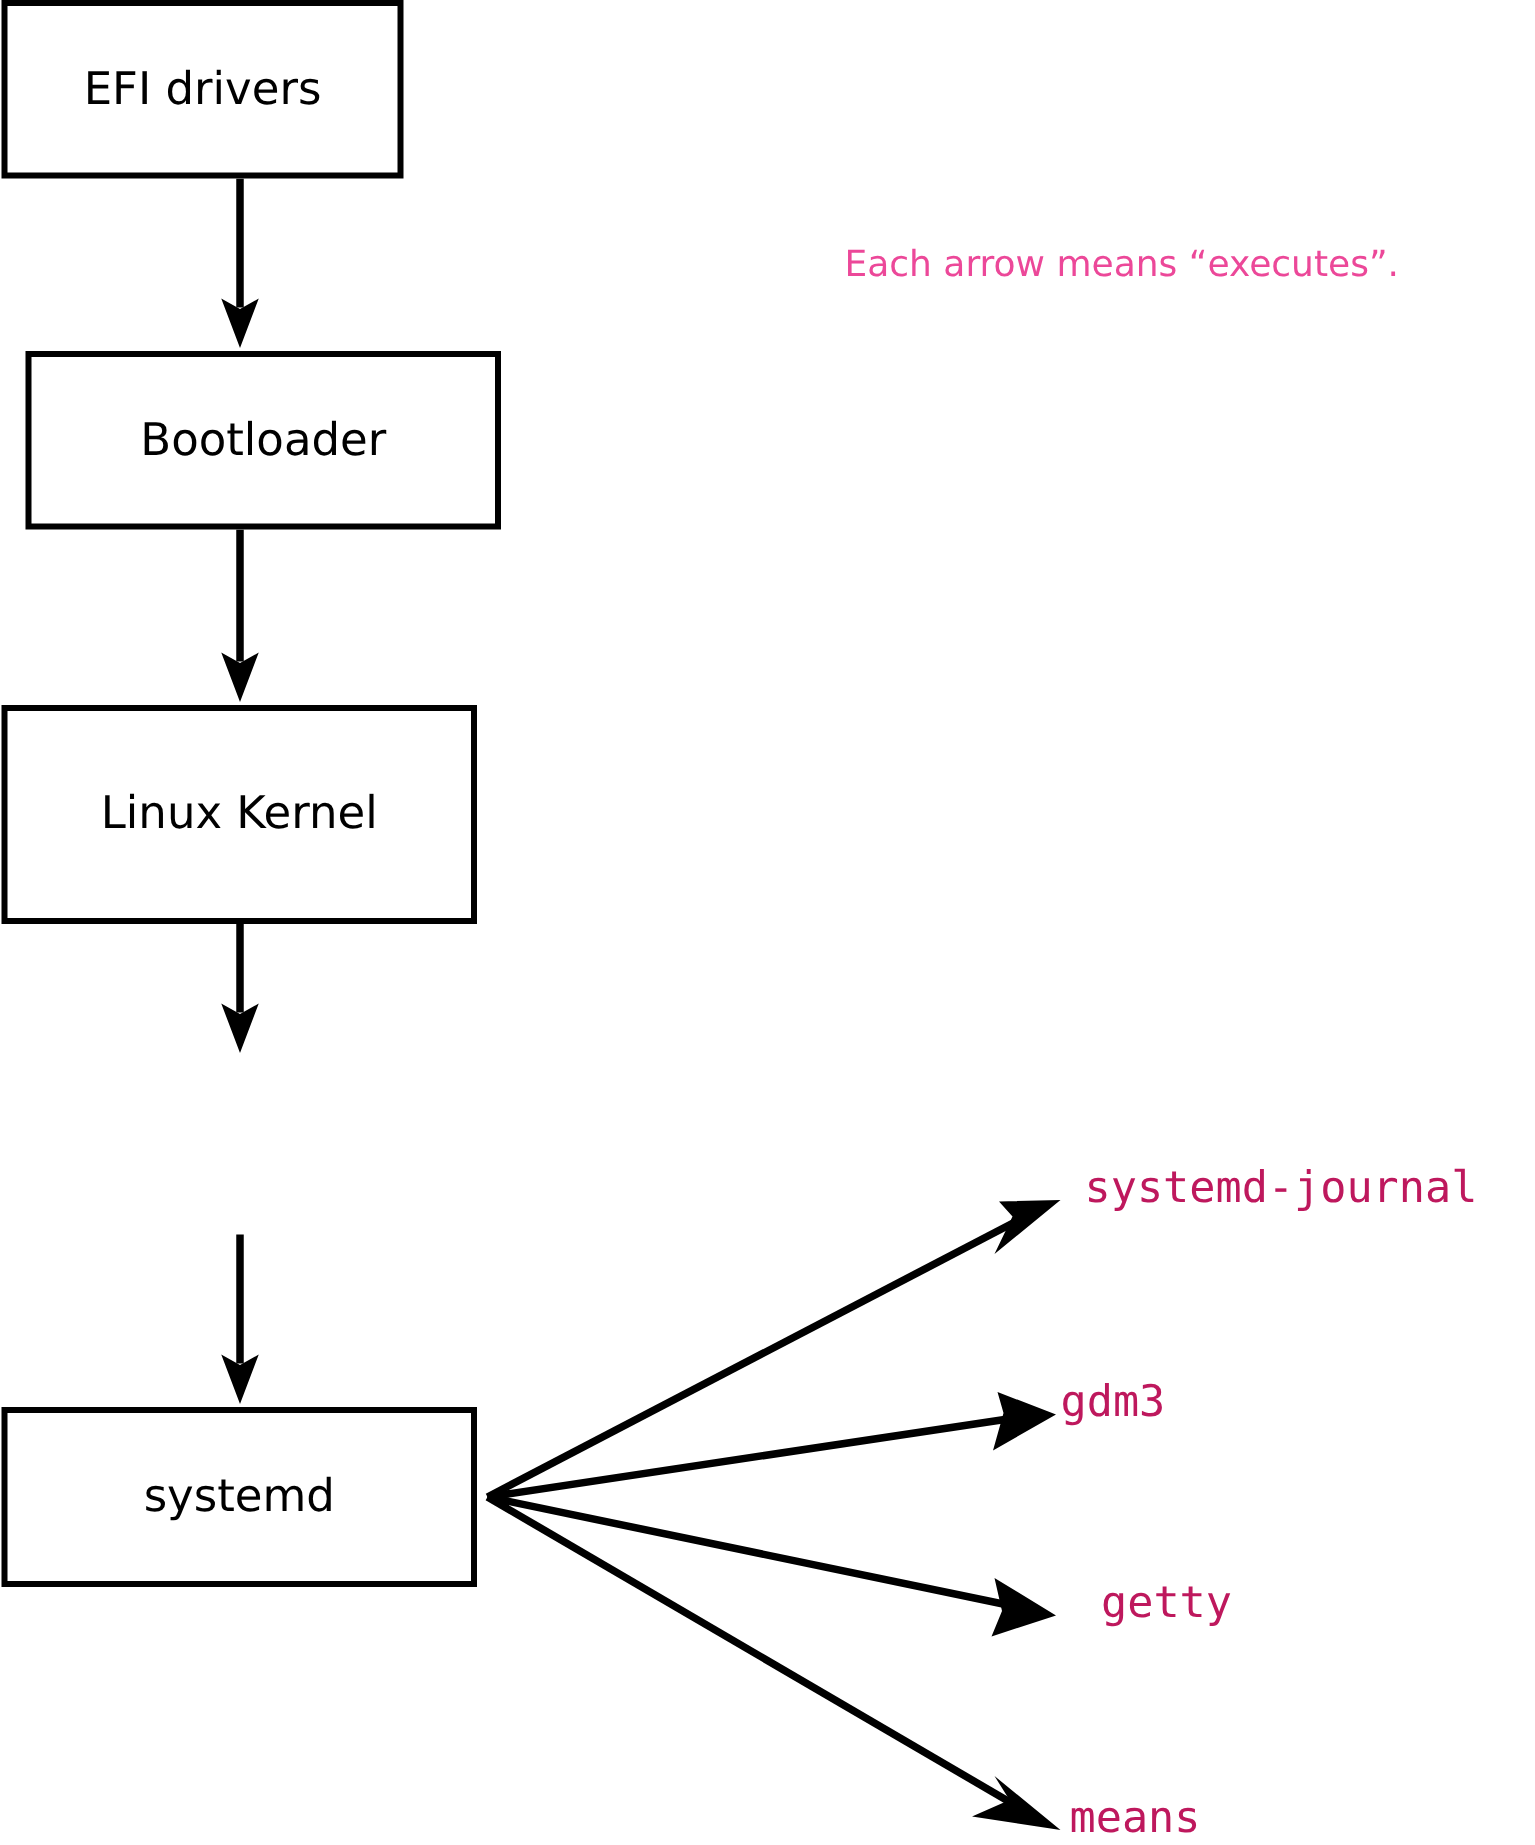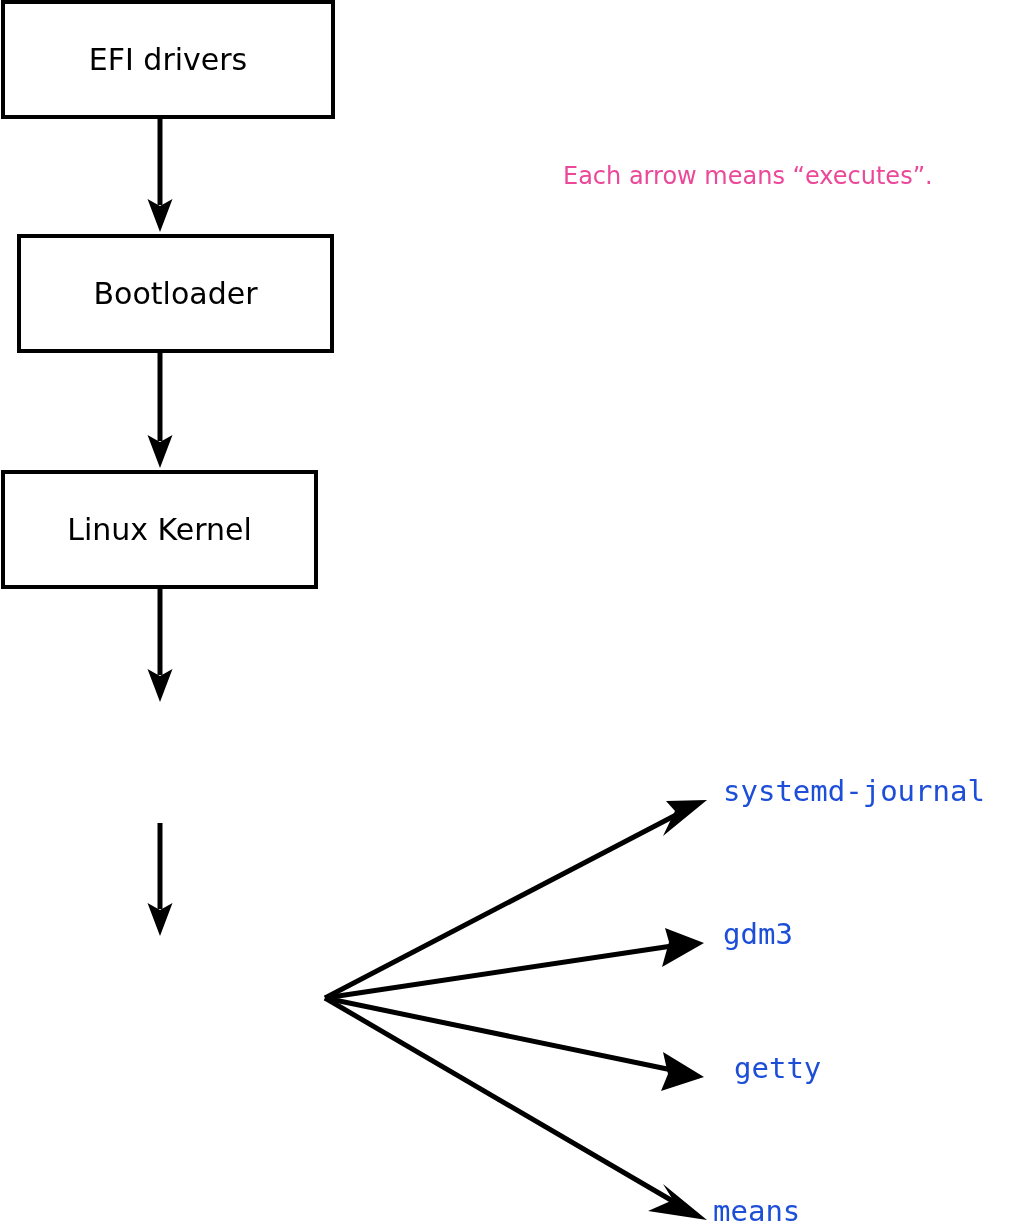--- a/index.html
+++ b/index.html
@@ -39,21 +39,21 @@
     font-size: 30px;
     line-height: 1;
     color: #000000;
     white-space: nowrap;
   }
   .leaf-label {
     position: absolute;
     font-family: "DejaVu Sans Mono", monospace;
     font-size: 29px;
     line-height: 1;
-    color: #1d4ed8;
+    color: #be185d;
     white-space: nowrap;
   }
   .note-text {
     position: absolute;
     font-family: "DejaVu Sans", sans-serif;
     font-size: 24px;
     line-height: 1;
     color: #ec4899;
     white-space: nowrap;
   }
@@ -93,37 +93,40 @@
     <g>
       <line x1="325" y1="998" x2="672" y2="1070" stroke="#000000" stroke-width="5"></line>
       <path d="M 704 1077 L 663 1052 L 668 1074 L 661 1091 Z" fill="#000000"></path>
     </g>
     <g>
       <line x1="325" y1="998" x2="676" y2="1203" stroke="#000000" stroke-width="5"></line>
       <path d="M 707 1220 L 663 1184 L 673 1200 L 648 1211 Z" fill="#000000"></path>
     </g>
   </svg>
 
-  <div class="node-box" style="left:1px; top:0px; width:334px; height:119px;">
+  <div class="node-box" style="left:1px; top:0px; width:268px; height:119px;">
     <span class="node-label">EFI drivers</span>
   </div>
 
   <div class="node-box" style="left:1px; top:234px; width:317px; height:119px;margin-left:16px;">
     <span class="node-label">Bootloader</span>
   </div>
 
-  <div class="node-box" style="left:1px; top:470px; width:317px; height:119px;">
+  <div class="node-box" style="left:1px; top:470px; width:317px; height:146px;">
     <span class="node-label">Linux Kernel</span>
   </div>
 
 
+  <div class="node-box" style="left:1px; top:938px; width:317px; height:120px;">
+    <span class="node-label">systemd</span>
+  </div>
 
   <div class="leaf-label" style="left:723px; top:777px;">systemd-journal</div>
 
-  <div class="leaf-label" style="left:723px; top:920px;">gdm3</div>
+  <div class="leaf-label" style="left:707px; top:920px;">gdm3</div>
 
   <div class="leaf-label" style="left:734px; top:1054px;">getty</div>
 
   <div class="leaf-label" style="left:713px; top:1197px;">means</div>
 
   <div class="note-text" style="left:563px; top:164px;">Each arrow means “executes”.</div>
 
 </div>
 
 </body></html>

